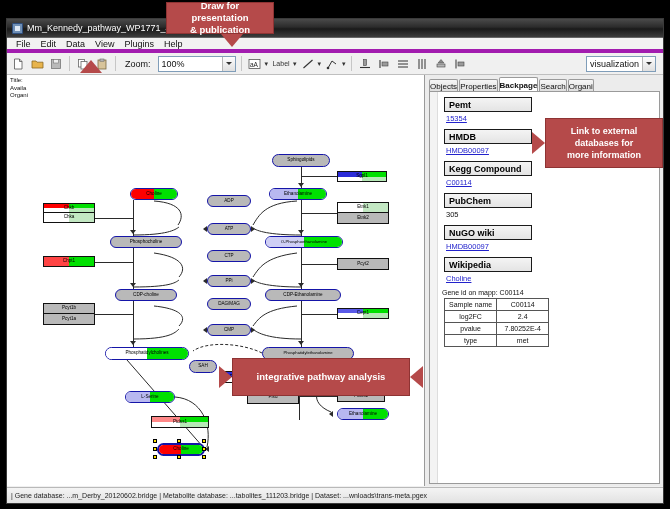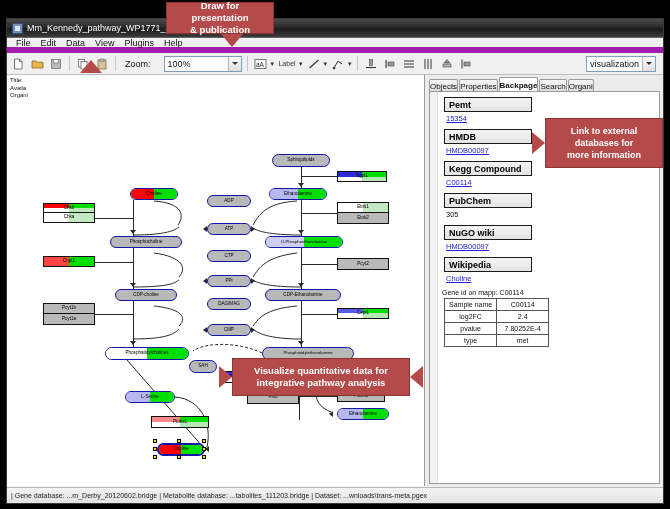--- a/index.html
+++ b/index.html
@@ -30,36 +30,36 @@
     position: absolute; left: 5px; top: 4px; width: 11px; height: 11px;
     background: #6f8fb5; border: 1px solid #2f4f7f; border-radius: 1px;
   }
   .titlebar .appicon:after {
     content:""; position:absolute; left:2px; top:2px; width:5px;height:5px;
     background:#dfe9f5;
   }
 
   
   .menubar {
-    height: 15px; background: #f2f2f2; border-bottom: 6px solid #a21caf;
+    height: 15px; background: #f2f2f2; border-bottom: 4px solid #a21caf;
     display: flex; align-items: center; padding-left: 4px; font-size: 9px; color: #111;
   }
   .menubar .mi { padding: 0 5px; line-height: 14px; cursor: default; }
 
   
   .toolbar {
     height: 22px; background: #f0f0f0; border-bottom: 1px solid #bfbfbf;
     display: flex; align-items: center; gap: 3px; padding: 0 3px;
   }
   .tbtn {
     width: 16px; height: 16px; display: flex; align-items: center; justify-content: center;
     font-size: 9px; color: #444; border: 1px solid transparent; border-radius: 2px;
   }
   .tbtn svg { display: block; }
-  .zoomlabel { font-size: 9px; color: #111; margin-left: 4px; margin-right: 10px; }
+  .zoomlabel { font-size: 9px; color: #111; margin-left: 4px; margin-right: 4px; }
   .combo {
     height: 16px; border: 1px solid #7f9db9; background: #fff;
     font-size: 9px; color: #111; display: flex; align-items: center;
     padding-left: 3px; position: relative;
   }
   .combo .arrow {
     position: absolute; right: 0; top: 0; bottom: 0; width: 13px;
     background: linear-gradient(180deg,#fdfdfd,#dfdfdf);
     border-left: 1px solid #b5b5b5; display:flex;align-items:center;justify-content:center;
   }
@@ -594,18 +594,17 @@
   <div class="tri tri-up" style="left:80px; top:60px"></div>
 
   <div class="callout" style="left:545px; top:118px; width:118px; height:50px; flex-direction:column; font-size:9px">
     <span>Link  to external</span>
     <span>databases  for</span>
     <span>more information</span>
   </div>
   <div class="tri tri-rt" style="left:532px; top:132px"></div>
 
   <div class="callout" style="left:232px; top:358px; width:178px; height:38px; flex-direction:column">
-    <span>Visualize quantitative data  for</span>
     <span>integrative pathway analysis</span>
   </div>
   <div class="tri tri-rt" style="left:219px; top:366px"></div>
   <div class="tri tri-lf" style="left:410px; top:366px"></div>
 </div>
 
 </body></html>

